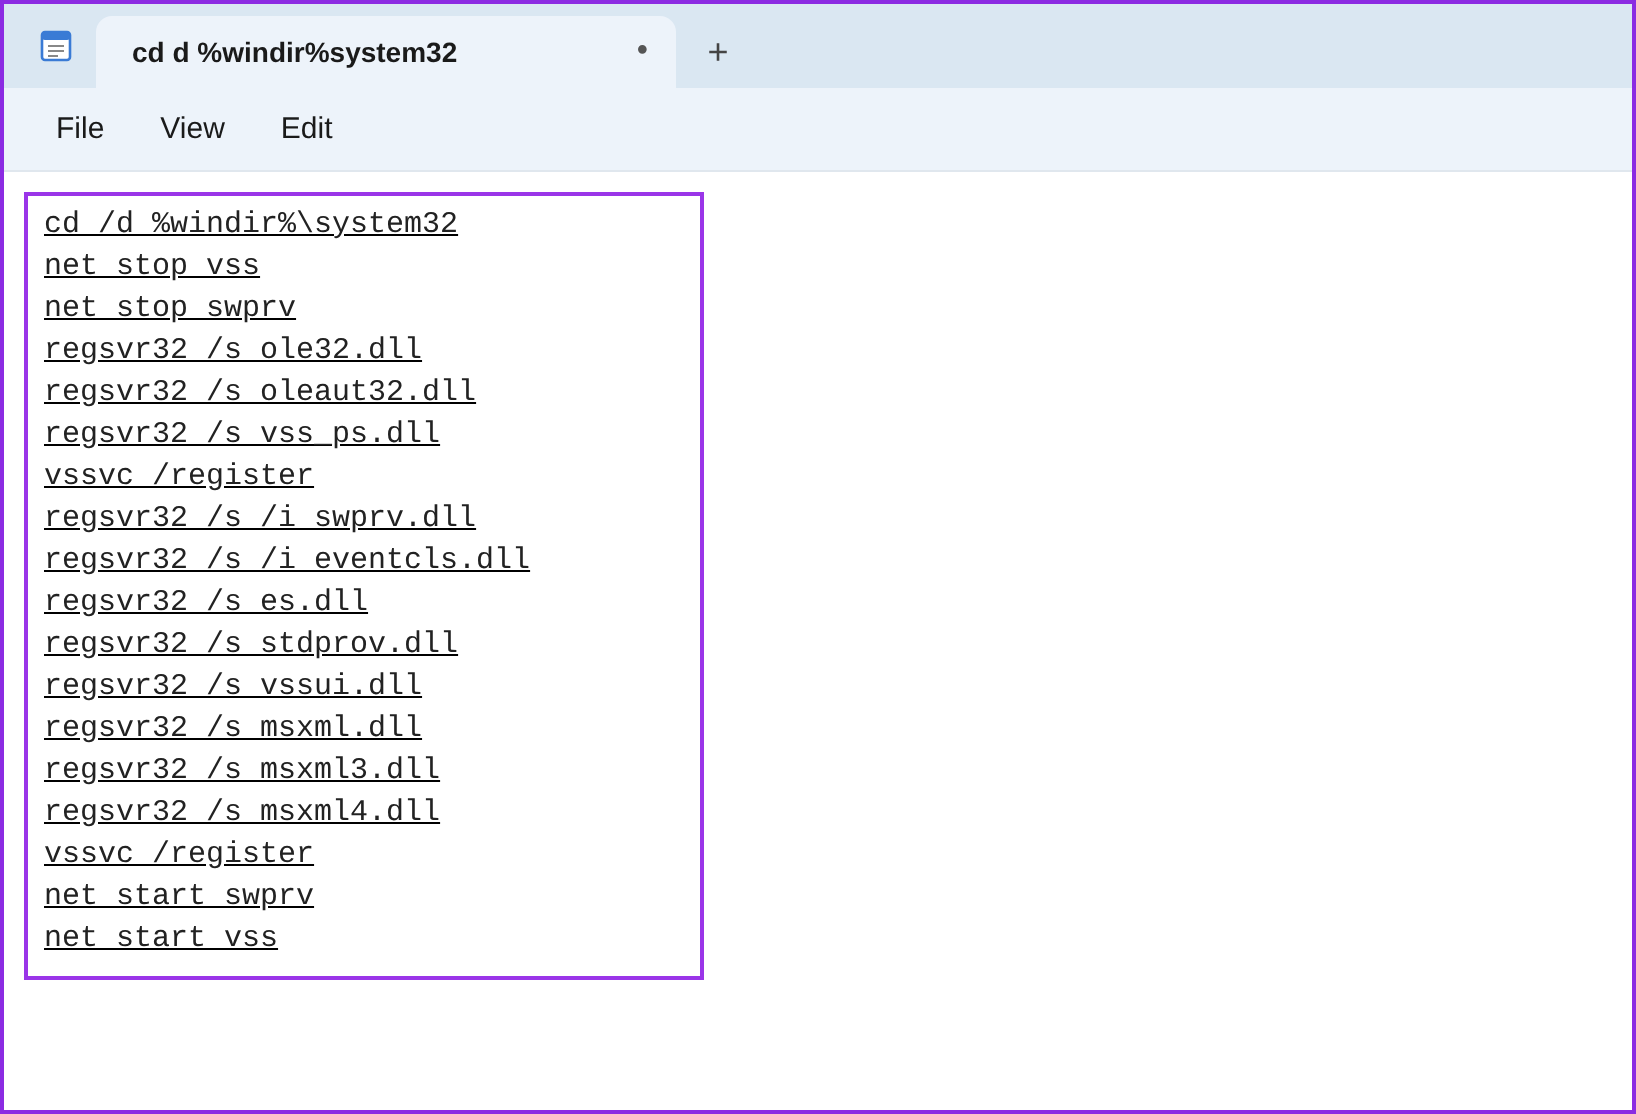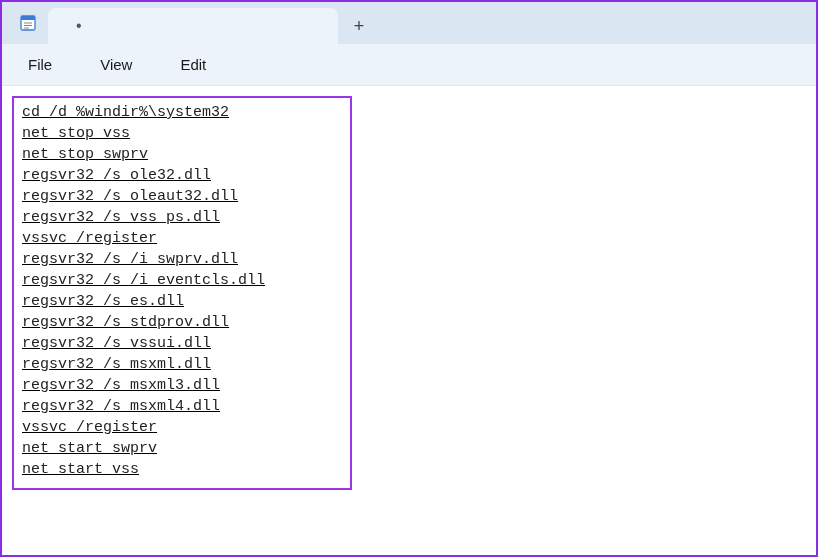--- a/index.html
+++ b/index.html
@@ -64,21 +64,21 @@
       cursor: pointer;
       color: #444;
       font-size: 18px;
     }
     .menubar {
       display: flex;
       align-items: center;
       background: #edf3fa;
       height: 42px;
       padding-left: 12px;
-      gap: 20px;
+      gap: 0;
       border-bottom: 1px solid #e0e7ee;
     }
     .menu-item {
       padding: 6px 14px;
       font-size: 15px;
       color: #1a1a1a;
       cursor: pointer;
       border-radius: 4px;
     }
     .content-area {
@@ -108,20 +108,21 @@
   <div class="app-icon">
     <svg viewBox="0 0 18 18">
       <rect x="2" y="2" width="14" height="14" rx="1.5" fill="#ffffff" stroke="#3a7bd5" stroke-width="1.3"></rect>
       <rect x="2" y="2" width="14" height="4" rx="1.5" fill="#3a7bd5"></rect>
       <line x1="5" y1="9" x2="13" y2="9" stroke="#888" stroke-width="1"></line>
       <line x1="5" y1="11.5" x2="13" y2="11.5" stroke="#888" stroke-width="1"></line>
       <line x1="5" y1="14" x2="10" y2="14" stroke="#888" stroke-width="1"></line>
     </svg>
   </div>
   <div class="tab">
+    <span class="tab-title">cd d %windir%system32</span>
     <span class="tab-dirty">•</span>
   </div>
   <div class="new-tab-btn">
     <span>+</span>
   </div>
 </div>
 
 <div class="menubar">
   <div class="menu-item">File</div>
   <div class="menu-item">View</div>

